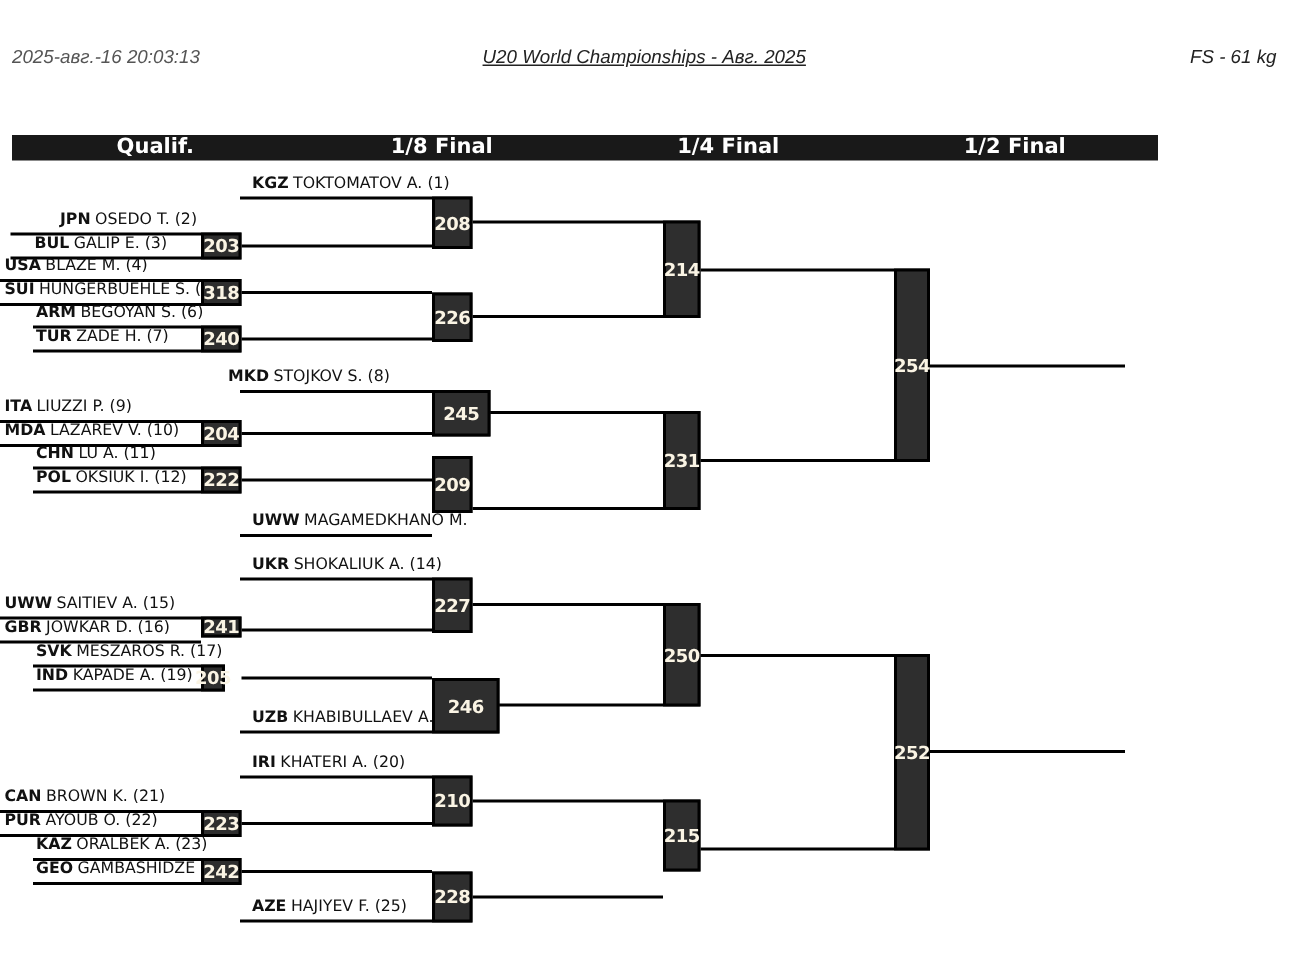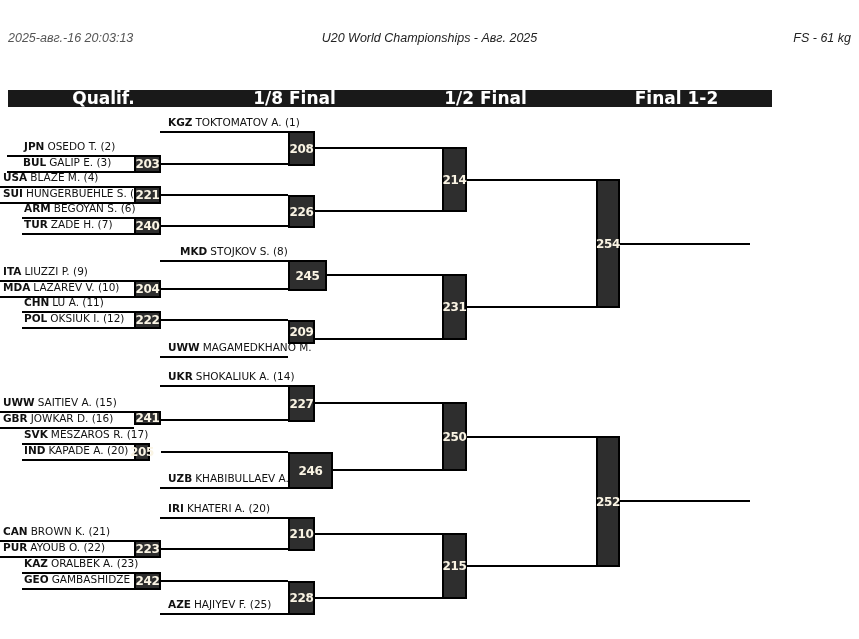--- a/index.html
+++ b/index.html
@@ -1,23 +1,23 @@
 <!DOCTYPE html>
 <html><head>
 <meta charset="utf-8">
 <style>
   html,body{margin:0;padding:0;background:#fff;}
   .page{position:relative;width:859px;height:639px;background:#fff;overflow:hidden;
         font-family:"DejaVu Sans",sans-serif;}
   .meta{position:absolute;top:31px;font:italic 12.5px "Liberation Sans",sans-serif;color:#222;}
   .meta.l{left:8px;color:#555;}
-  .meta.c{left:0;right:0;text-align:center;}
+  .meta.c{left:0;right:0;text-align:center;text-decoration:underline;}
   .meta.r{right:8px;text-align:right;}
   .colbar{position:absolute;left:8px;top:90px;width:764px;height:17px;background:#191919;display:flex;}
-  .col{flex:1;color:#fff;font-weight:bold;font-size:17px;line-height:17px;text-align:center;
+  .col{flex:1;color:#fff;font-weight:bold;font-size:14px;line-height:17px;text-align:center;
        font-family:"DejaVu Sans",sans-serif;}
   .ln{position:absolute;height:2px;background:#000;}
   .bx{position:absolute;background:#2e2e2e;border:2px solid #000;box-sizing:border-box;
       color:#faf4e4;font-weight:bold;font-size:12px;letter-spacing:-0.3px;
       display:flex;align-items:center;justify-content:center;z-index:3;
       font-family:"DejaVu Sans",sans-serif;}
   .nm{position:absolute;height:13px;font-size:10.5px;line-height:13px;white-space:nowrap;
       color:#111;z-index:1;}
   .nm b{font-weight:bold;margin-right:3px;}
 </style>
@@ -26,42 +26,42 @@
 
 <div class="page">
 
   <span class="meta l">2025-авг.-16 20:03:13</span>
   <span class="meta c">U20 World Championships - Авг. 2025</span>
   <span class="meta r">FS - 61 kg</span>
 
   <div class="colbar">
     <span class="col">Qualif.</span>
     <span class="col">1/8 Final</span>
+    <span class="col">1/4 Final</span>
     <span class="col">1/2 Final</span>
-    <span class="col">Final 1-2</span>
   </div>
 
   <div class="nm" style="left:168px;top:116px"><b>KGZ</b><span>TOKTOMATOV A. (1)</span></div>
-  <div class="nm" style="left:24px;top:140px"><b>JPN</b><span>OSEDO T. (2)</span></div>
+  <div class="nm" style="left:40px;top:140px"><b>JPN</b><span>OSEDO T. (2)</span></div>
   <div class="nm" style="left:23px;top:156px"><b>BUL</b><span>GALIP E. (3)</span></div>
   <div class="nm" style="left:3px;top:171px"><b>USA</b><span>BLAZE M. (4)</span></div>
   <div class="nm" style="left:3px;top:187px"><b>SUI</b><span>HUNGERBUEHLE S. (5)</span></div>
   <div class="nm" style="left:24px;top:202px"><b>ARM</b><span>BEGOYAN S. (6)</span></div>
   <div class="nm" style="left:24px;top:218px"><b>TUR</b><span>ZADE H. (7)</span></div>
-  <div class="nm" style="left:180px;top:245px"><b>MKD</b><span>STOJKOV S. (8)</span></div>
+  <div class="nm" style="left:152px;top:245px"><b>MKD</b><span>STOJKOV S. (8)</span></div>
   <div class="nm" style="left:3px;top:265px"><b>ITA</b><span>LIUZZI P. (9)</span></div>
   <div class="nm" style="left:3px;top:281px"><b>MDA</b><span>LAZAREV V. (10)</span></div>
   <div class="nm" style="left:24px;top:296px"><b>CHN</b><span>LU A. (11)</span></div>
   <div class="nm" style="left:24px;top:312px"><b>POL</b><span>OKSIUK I. (12)</span></div>
   <div class="nm" style="left:168px;top:341px"><b>UWW</b><span>MAGAMEDKHANO M.</span></div>
   <div class="nm" style="left:168px;top:370px"><b>UKR</b><span>SHOKALIUK A. (14)</span></div>
   <div class="nm" style="left:3px;top:396px"><b>UWW</b><span>SAITIEV A. (15)</span></div>
   <div class="nm" style="left:3px;top:412px"><b>GBR</b><span>JOWKAR D. (16)</span></div>
   <div class="nm" style="left:24px;top:428px"><b>SVK</b><span>MESZAROS R. (17)</span></div>
-  <div class="nm" style="left:24px;top:444px"><b>IND</b><span>KAPADE A. (20)</span></div>
+  <div class="nm" style="left:24px;top:444px"><b>IND</b><span>KAPADE A. (19)</span></div>
   <div class="nm" style="left:168px;top:472px"><b>UZB</b><span>KHABIBULLAEV A. (19)</span></div>
   <div class="nm" style="left:168px;top:502px"><b>IRI</b><span>KHATERI A. (20)</span></div>
   <div class="nm" style="left:3px;top:525px"><b>CAN</b><span>BROWN K. (21)</span></div>
   <div class="nm" style="left:3px;top:541px"><b>PUR</b><span>AYOUB O. (22)</span></div>
   <div class="nm" style="left:24px;top:557px"><b>KAZ</b><span>ORALBEK A. (23)</span></div>
   <div class="nm" style="left:24px;top:573px;width:110px;overflow:hidden"><b>GEO</b><span>GAMBASHIDZE S. (24)</span></div>
   <div class="nm" style="left:168px;top:598px"><b>AZE</b><span>HAJIYEV F. (25)</span></div>
 
   <div class="ln" style="left:160px;top:131px;width:128px"></div>
   <div class="ln" style="left:7px;top:155px;width:127px"></div>
@@ -83,21 +83,21 @@
   <div class="ln" style="left:22px;top:459px;width:112px"></div>
   <div class="ln" style="left:160px;top:487px;width:128px"></div>
   <div class="ln" style="left:160px;top:517px;width:128px"></div>
   <div class="ln" style="left:0px;top:540px;width:134px"></div>
   <div class="ln" style="left:0px;top:556px;width:134px"></div>
   <div class="ln" style="left:22px;top:572px;width:112px"></div>
   <div class="ln" style="left:22px;top:588px;width:112px"></div>
   <div class="ln" style="left:160px;top:613px;width:128px"></div>
 
   <div class="bx" style="left:134px;top:155px;width:27px;height:18px">203</div>
-  <div class="bx" style="left:134px;top:186px;width:27px;height:18px">221</div>
+  <div class="bx" style="left:134px;top:186px;width:27px;height:18px">318</div>
   <div class="bx" style="left:134px;top:217px;width:27px;height:18px">240</div>
   <div class="bx" style="left:134px;top:280px;width:27px;height:18px">204</div>
   <div class="bx" style="left:134px;top:311px;width:27px;height:18px">222</div>
   <div class="bx" style="left:134px;top:411px;width:27px;height:14px">241</div>
   <div class="bx" style="left:134px;top:443px;width:16px;height:18px">205</div>
   <div class="bx" style="left:134px;top:540px;width:27px;height:18px">223</div>
   <div class="bx" style="left:134px;top:572px;width:27px;height:18px">242</div>
 
   <div class="ln" style="left:161px;top:163px;width:127px"></div>
   <div class="ln" style="left:161px;top:194px;width:127px"></div>
@@ -105,39 +105,39 @@
   <div class="ln" style="left:161px;top:288px;width:127px"></div>
   <div class="ln" style="left:161px;top:319px;width:127px"></div>
   <div class="ln" style="left:161px;top:419px;width:127px"></div>
   <div class="ln" style="left:161px;top:451px;width:127px"></div>
   <div class="ln" style="left:161px;top:548px;width:127px"></div>
   <div class="ln" style="left:161px;top:580px;width:127px"></div>
 
   <div class="bx" style="left:288px;top:131px;width:27px;height:35px">208</div>
   <div class="bx" style="left:288px;top:195px;width:27px;height:33px">226</div>
   <div class="bx" style="left:288px;top:260px;width:39px;height:31px">245</div>
-  <div class="bx" style="left:288px;top:320px;width:27px;height:24px">209</div>
+  <div class="bx" style="left:288px;top:304px;width:27px;height:38px">209</div>
   <div class="bx" style="left:288px;top:385px;width:27px;height:37px">227</div>
   <div class="bx" style="left:288px;top:452px;width:45px;height:37px">246</div>
   <div class="bx" style="left:288px;top:517px;width:27px;height:34px">210</div>
   <div class="bx" style="left:288px;top:581px;width:27px;height:34px">228</div>
 
   <div class="ln" style="left:315px;top:147px;width:127px"></div>
   <div class="ln" style="left:315px;top:210px;width:127px"></div>
   <div class="ln" style="left:315px;top:274px;width:127px"></div>
   <div class="ln" style="left:315px;top:338px;width:127px"></div>
   <div class="ln" style="left:315px;top:402px;width:127px"></div>
   <div class="ln" style="left:315px;top:469px;width:127px"></div>
   <div class="ln" style="left:315px;top:533px;width:127px"></div>
   <div class="ln" style="left:315px;top:597px;width:127px"></div>
 
   <div class="bx" style="left:442px;top:147px;width:25px;height:65px">214</div>
   <div class="bx" style="left:442px;top:274px;width:25px;height:66px">231</div>
   <div class="bx" style="left:442px;top:402px;width:25px;height:69px">250</div>
-  <div class="bx" style="left:442px;top:533px;width:25px;height:66px">215</div>
+  <div class="bx" style="left:442px;top:533px;width:25px;height:48px">215</div>
 
   <div class="ln" style="left:467px;top:179px;width:129px"></div>
   <div class="ln" style="left:467px;top:306px;width:129px"></div>
   <div class="ln" style="left:467px;top:436px;width:129px"></div>
   <div class="ln" style="left:467px;top:565px;width:129px"></div>
 
   <div class="bx" style="left:596px;top:179px;width:24px;height:129px">254</div>
   <div class="bx" style="left:596px;top:436px;width:24px;height:131px">252</div>
 
   <div class="ln" style="left:620px;top:243px;width:130px"></div>

